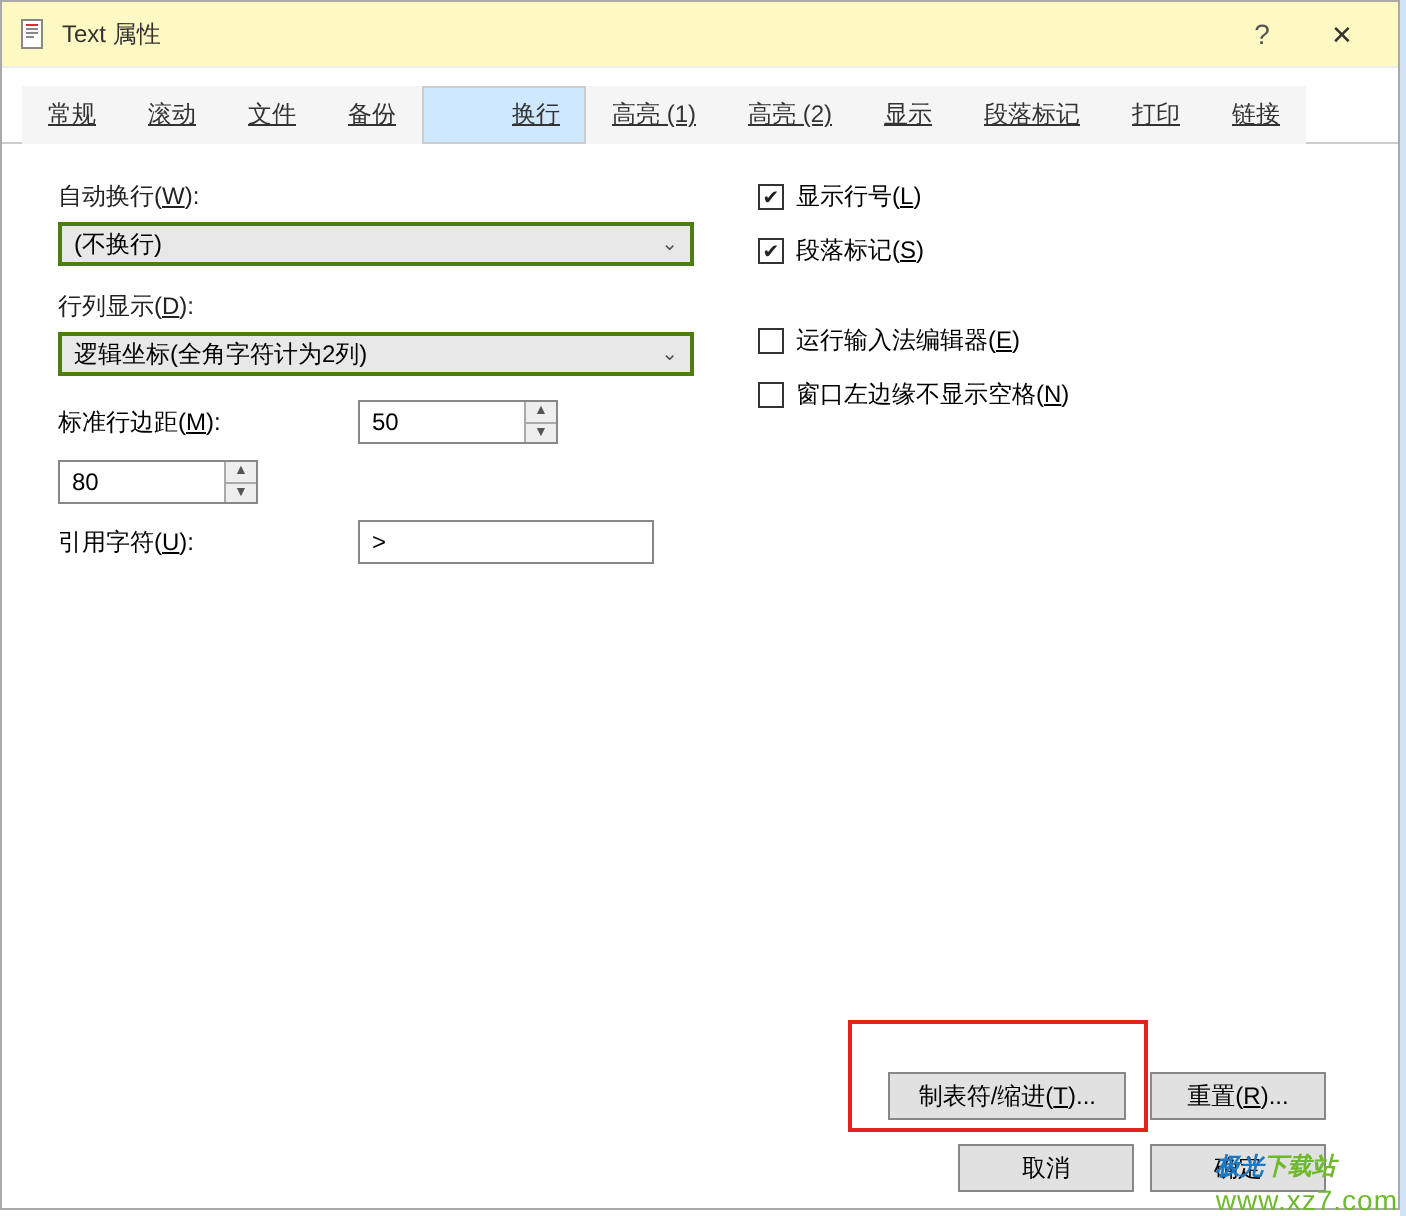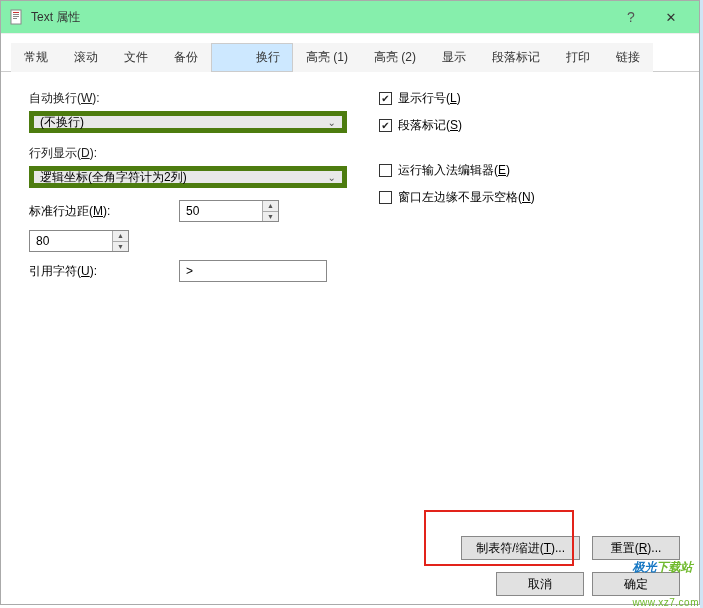--- a/index.html
+++ b/index.html
@@ -1,65 +1,65 @@
 <!DOCTYPE html>
 <html><head>
 <meta charset="utf-8">
 <style>
 * { box-sizing: border-box; margin: 0; padding: 0; font-family: "Microsoft YaHei", "Segoe UI", sans-serif; font-size: 12px; }
 body { background: #fff; width: 703px; height: 608px; position: relative; overflow: hidden; }
 
 .window { width: 700px; height: 605px; border: 1px solid #aaa; background: #fff; position: relative; }
 
-.titlebar { height: 30px; background: #86efac; display: flex; align-items: center; padding: 16px 8px; border-bottom: 1px solid #eee; }
+.titlebar { height: 30px; background: #fef9c3; display: flex; align-items: center; padding: 16px 8px; border-bottom: 1px solid #eee; }
 .title-icon { width: 16px; height: 16px; margin-right: 6px; display: inline-flex; align-items: center; justify-content: center; }
 .title-text { flex: 1; font-size: 12px; color: #333; }
 .title-help { width: 40px; text-align: center; color: #555; font-size: 14px; cursor: pointer; }
 .title-close { width: 40px; text-align: center; color: #333; font-size: 13px; cursor: pointer; }
 
 .tabbar { display: flex; padding: 8px 10px 0 10px; border-bottom: 1px solid #ccc; background: #fff; }
-.tab { padding: 5px 12px; border: 1px solid transparent; border-bottom: none; cursor: pointer; color: #333; position: relative; top: 1px; background: #fff; }
+.tab { padding: 5px 12px; border: 1px solid transparent; border-bottom: none; cursor: pointer; color: #333; position: relative; top: 1px; background: #fff; text-decoration: underline; }
 .tab.active { border-color: #ccc; background: #fff; border-bottom: 1px solid #fff; padding-left: 44px; }
 .tab:not(.active) { background: #f5f5f5; margin-right: 0; }
 .tab.active-blue { background: #cde8ff; border-color: #ccc; }
 
 .content { padding: 18px 28px; display: flex; gap: 30px; }
 .col-left { width: 320px; }
 .col-right { flex: 1; }
 .label-row { margin-bottom: 4px; color: #222; }
 .u { text-decoration: underline; }
 
-.select { width: 318px; height: 22px; border: 5px solid #4d7c0f; background: #e8e8e8; display: flex; align-items: center; padding: 0 6px; justify-content: space-between; margin-bottom: 12px; }
+.select { width: 318px; height: 22px; border: 2px solid #4d7c0f; background: #e8e8e8; display: flex; align-items: center; padding: 0 6px; justify-content: space-between; margin-bottom: 12px; }
 .select .chev { font-size: 10px; color: #555; }
 
 .form-row { display: flex; align-items: center; margin-bottom: 8px; }
 .form-row .lbl { width: 150px; }
 .spinner { width: 100px; height: 22px; border: 1px solid #888; display: flex; align-items: center; background: #fff; }
 .spinner .val { flex: 1; padding: 0 6px; }
 .spinner .arrows { width: 16px; height: 100%; border-left: 1px solid #aaa; display: flex; flex-direction: column; }
 .spinner .arrows div { flex:1; display:flex; align-items:center; justify-content:center; font-size:7px; color:#555; background:#eee; }
 .spinner .arrows div:first-child { border-bottom: 1px solid #aaa; }
 .textinput { width: 148px; height: 22px; border: 1px solid #888; padding: 0 6px; display: flex; align-items: center; background: #fff; }
 
 .cb-row { display: flex; align-items: center; margin-bottom: 10px; gap: 6px; }
 .cb { width: 13px; height: 13px; border: 1px solid #333; display: inline-flex; align-items: center; justify-content: center; font-size: 10px; color: #222; background:#fff; }
 
-.bottom-area { position: absolute; bottom: 8px; right: 19px; left: 18px; }
+.bottom-area { position: absolute; bottom: 8px; right: 36px; left: 18px; }
 .btn-row1 { display: flex; justify-content: flex-end; gap: 12px; margin-bottom: 12px; align-items: center; }
 .btn-row2 { display: flex; justify-content: flex-end; gap: 8px; }
 .btn { min-width: 88px; height: 24px; border: 1px solid #888; background: #e1e1e1; display: inline-flex; align-items: center; justify-content: center; padding: 0 14px; cursor: pointer; }
 .btn-wide { min-width: 110px; }
 
 .red-box { position: absolute; border: 2px solid #e2231a; width: 150px; height: 56px; right: 125px; bottom: 38px; pointer-events: none; }
 
 .watermark { position: absolute; right: 4px; bottom: 0px; font-family: Arial; pointer-events: none; }
 .watermark .l1 { font-size: 14px; font-weight: bold; font-style: italic; }
 .watermark .l1 .a { color: #1979c4; }
 .watermark .l1 .b { color: #6fb92c; }
-.watermark .l2 { font-size: 10px; color: #6fb92c; text-align: left; letter-spacing: 0.5px; margin-top: 21px; }
+.watermark .l2 { font-size: 14px; color: #6fb92c; text-align: left; letter-spacing: 0.5px; }
 
 .right-sliver { position:absolute; right:0; top:0; width:3px; height:100%; background:#d0e4f5; }
 </style>
 </head>
 <body>
 
 <div class="window">
   <div class="titlebar">
     <span class="title-icon">
       <svg width="16" height="16">

